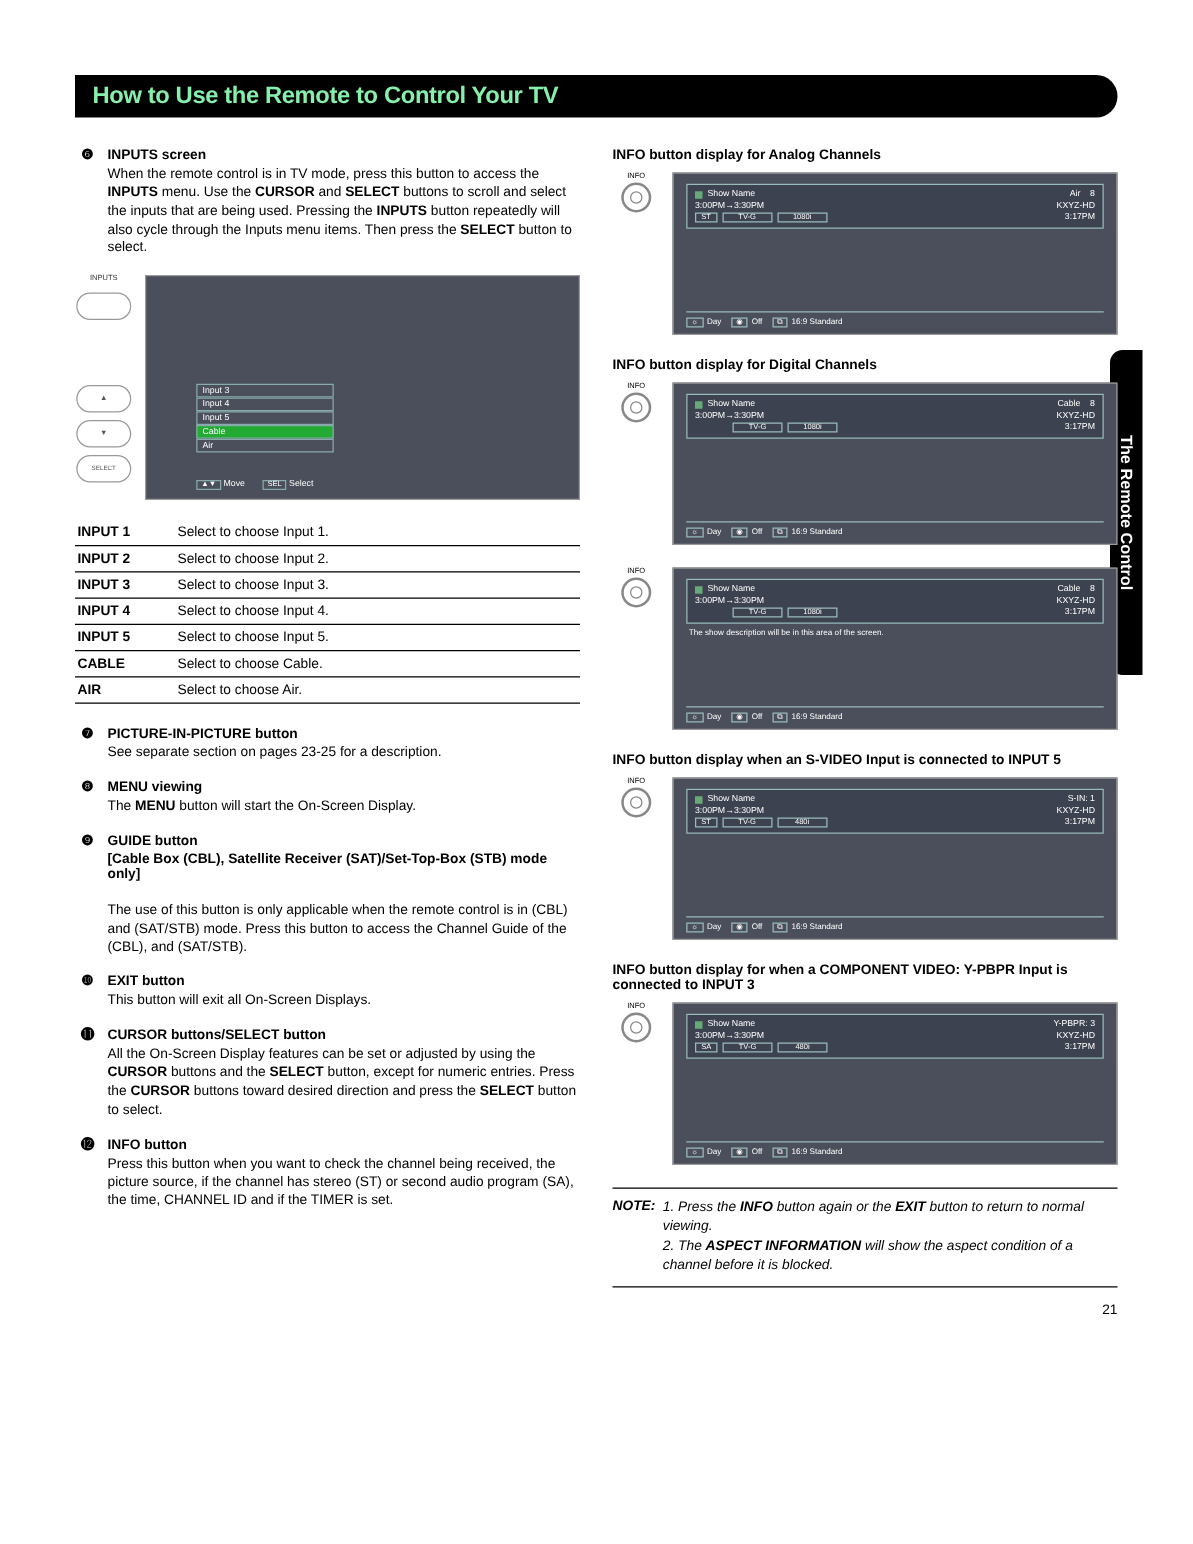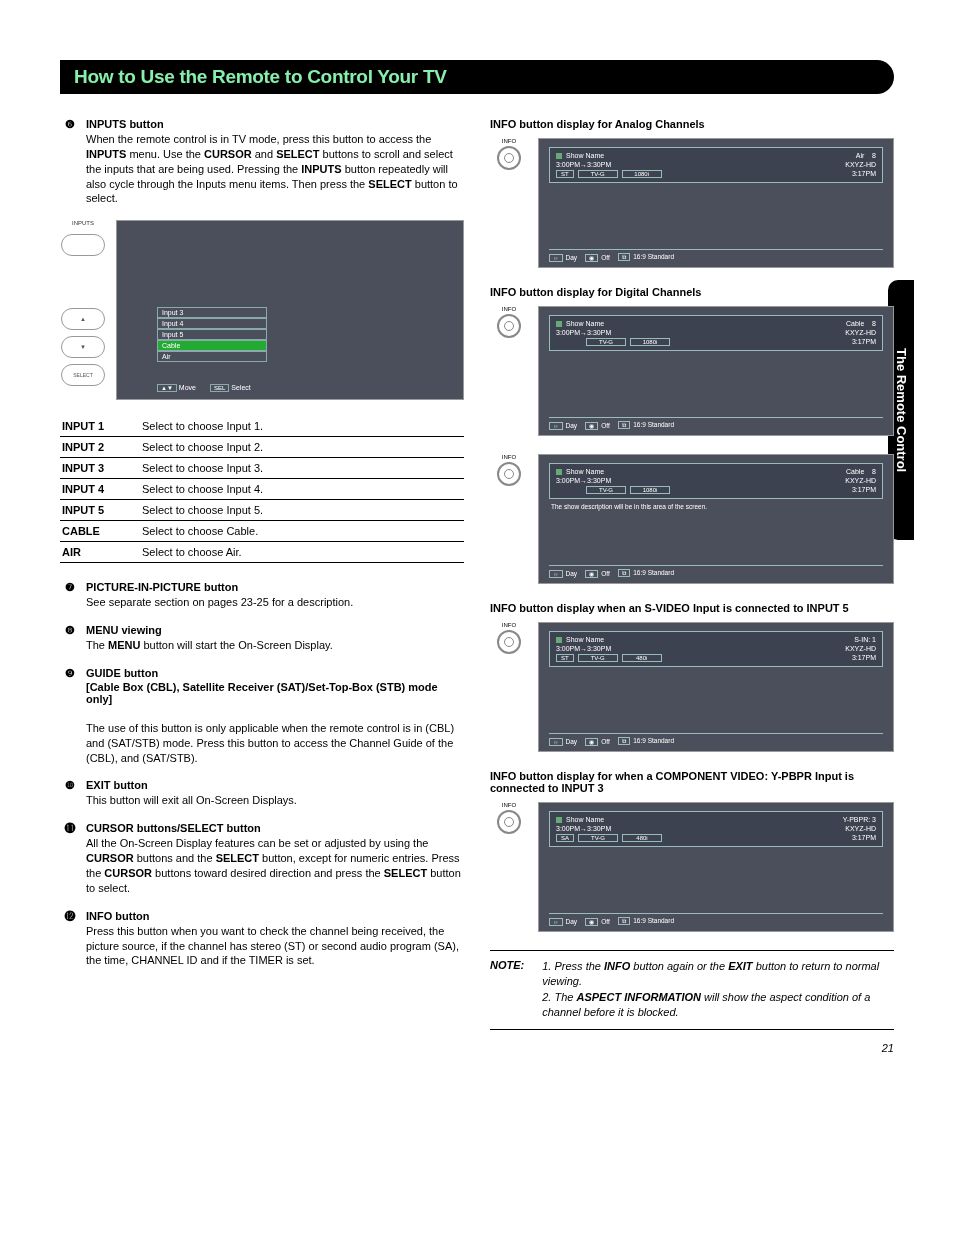--- a/index.html
+++ b/index.html
@@ -174,42 +174,42 @@
   .info-bottom .key { border: 1px solid #9bb; padding: 0 3px; font-size: 6px; margin-right: 3px; }
 
   
   .note-block {
     border-top: 1px solid #000;
     border-bottom: 1px solid #000;
     padding: 8px 0;
     font-size: 11px;
     margin-top: 4px;
     display: flex;
-    gap: 18px;
+    gap: 6px;
   }
   .note-tag { font-weight: 900; font-style: italic; }
   .note-body { font-style: italic; line-height: 1.4; }
   .note-body b { font-weight: 900; }
-  .page-num { text-align: right; font-size: 11px; margin-top: 12px; font-style: italic; }
+  .page-num { text-align: right; font-size: 11px; margin-top: 12px; }
 </style>
 </head>
 <body>
 
 <div class="title-bar">How to Use the Remote to Control Your TV</div>
 
 <div class="side-tab">The Remote Control</div>
 
 <div class="columns">
 
   <div class="col">
 
     <div class="item">
       <div class="bullet">❻</div>
       <div class="item-body">
-        <div class="item-title">INPUTS button</div>
+        <div class="item-title">INPUTS screen</div>
         <div class="item-text">
           <span>When the remote control is in TV mode, press this button to access the </span><b>INPUTS</b><span> menu. Use the </span><b>CURSOR</b><span> and </span><b>SELECT</b><span> buttons to scroll and select the inputs that are being used. Pressing the </span><b>INPUTS</b><span> button repeatedly will also cycle through the Inputs menu items. Then press the </span><b>SELECT</b><span> button to select.</span>
         </div>
       </div>
     </div>
 
     <div class="inputs-screen">
       <div class="remote-btns">
         <div class="oval-label">INPUTS</div>
         <div class="oval-btn"></div>

